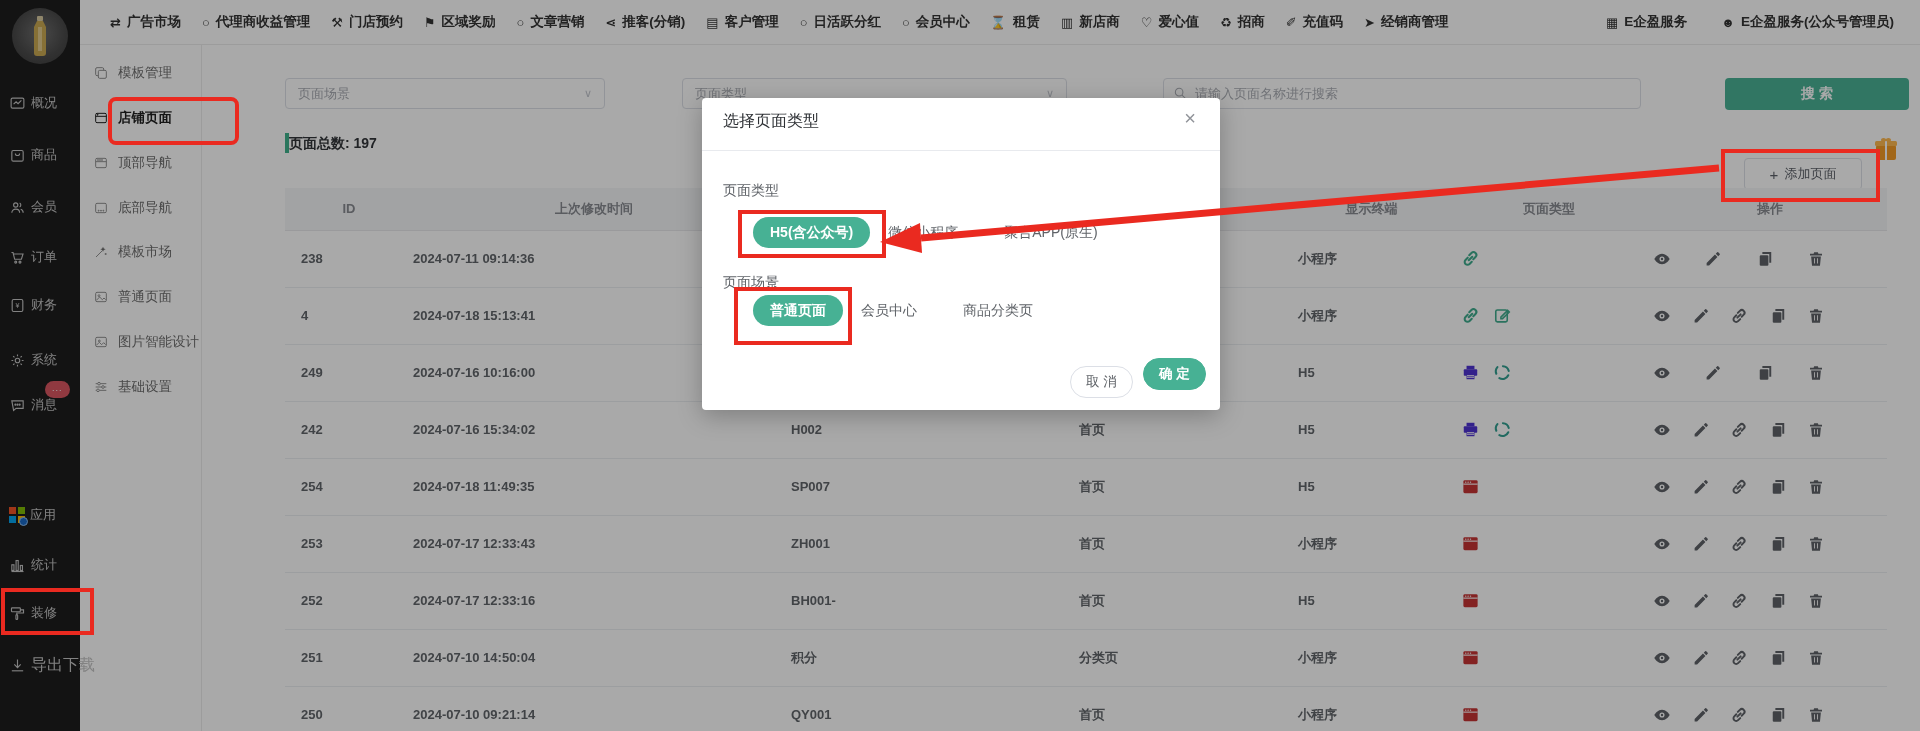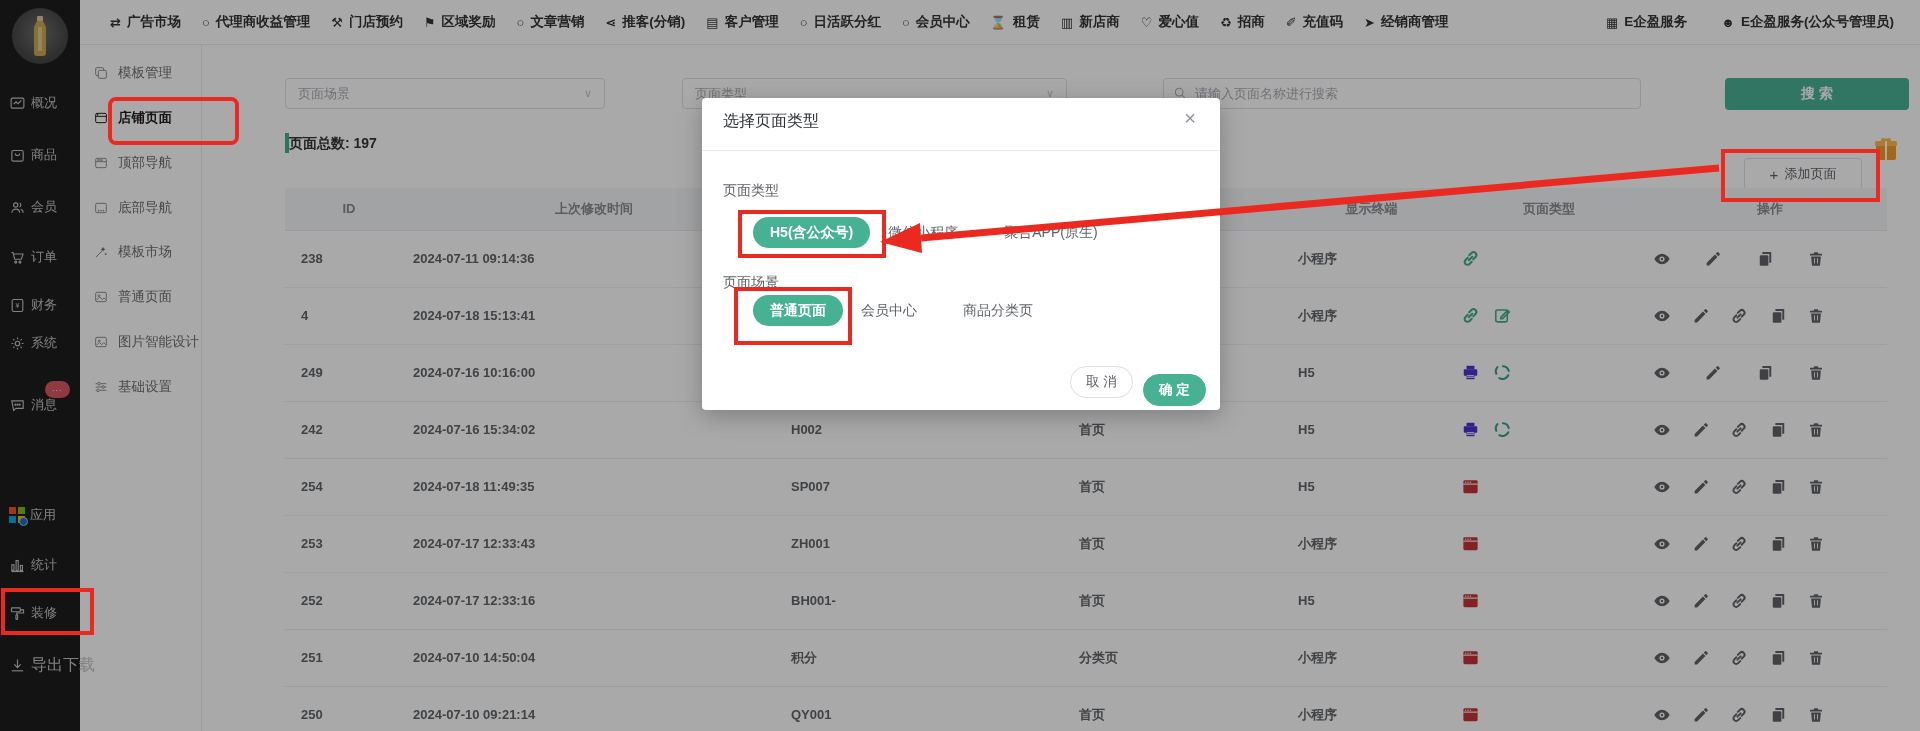--- a/index.html
+++ b/index.html
@@ -78,21 +78,21 @@
   .modal-hr { position:absolute; left:0; top:52px; width:100%; height:1px; background:#e8eaee; }
   .m-label { position:absolute; left:21px; font-size:14px; color:#5f6368; }
   .m-row { position:absolute; left:51px; display:flex; align-items:center; }
   .m-opt { font-size:14px; color:#5f6368; margin-left:46px; cursor:pointer; white-space:nowrap; }
   .m-opt.pill { margin-left:0; background:#47b194; color:#fff; font-weight:700; height:31px;
     display:inline-flex; align-items:center; padding:0 17px; border-radius:16px; }
   .pill + .m-opt { margin-left:18px; }
   .m-btn { position:absolute; height:32px; border-radius:16px; font-size:13.5px; font-family:inherit;
     display:flex; align-items:center; justify-content:center; cursor:pointer; }
   .btn-cancel { left:368px; top:268px; width:63px; background:#fff; border:1px solid #dcdfe6; color:#5f6368; }
-  .btn-confirm { left:441px; top:276px; width:63px; background:#47b194; border:1px solid #47b194; color:#fff; font-weight:600; }
+  .btn-confirm { left:441px; top:260px; width:63px; background:#47b194; border:1px solid #47b194; color:#fff; font-weight:600; }
 
   
   .anno { position:absolute; border:4px solid #ea2a20; z-index:30; pointer-events:none; }
   .anno-svg { position:absolute; inset:0; z-index:31; pointer-events:none; }
 </style>
 </head>
 <body>
 
 <div class="app">
 
@@ -226,21 +226,21 @@
         </svg>
       <span class="side-label">订单</span>
     </div>
     <div class="side-item" style="top:294px">
       <svg viewBox="0 0 24 24">
           <rect x="4.5" y="3.5" width="15" height="17" rx="2"></rect>
           <text x="12" y="16" font-size="10" text-anchor="middle" fill="currentColor" stroke="none">¥</text>
         </svg>
       <span class="side-label">财务</span>
     </div>
-    <div class="side-item" style="top:332px">
+    <div class="side-item" style="top:349px">
       <svg viewBox="0 0 24 24">
           <circle cx="12" cy="12" r="3.2"></circle>
           <path d="M12 3.5V6M12 18v2.5M3.5 12H6M18 12h2.5M5.9 5.9l1.8 1.8M16.3 16.3l1.8 1.8M18.1 5.9l-1.8 1.8M7.7 16.3l-1.8 1.8"></path>
         </svg>
       <span class="side-label">系统</span>
     </div>
     <div class="side-item" style="top:394px">
       <svg viewBox="0 0 24 24">
           <path d="M4 5.5h16V16H10l-3.5 3z"></path>
           <circle cx="9" cy="10.8" r=".7" fill="currentColor"></circle>

